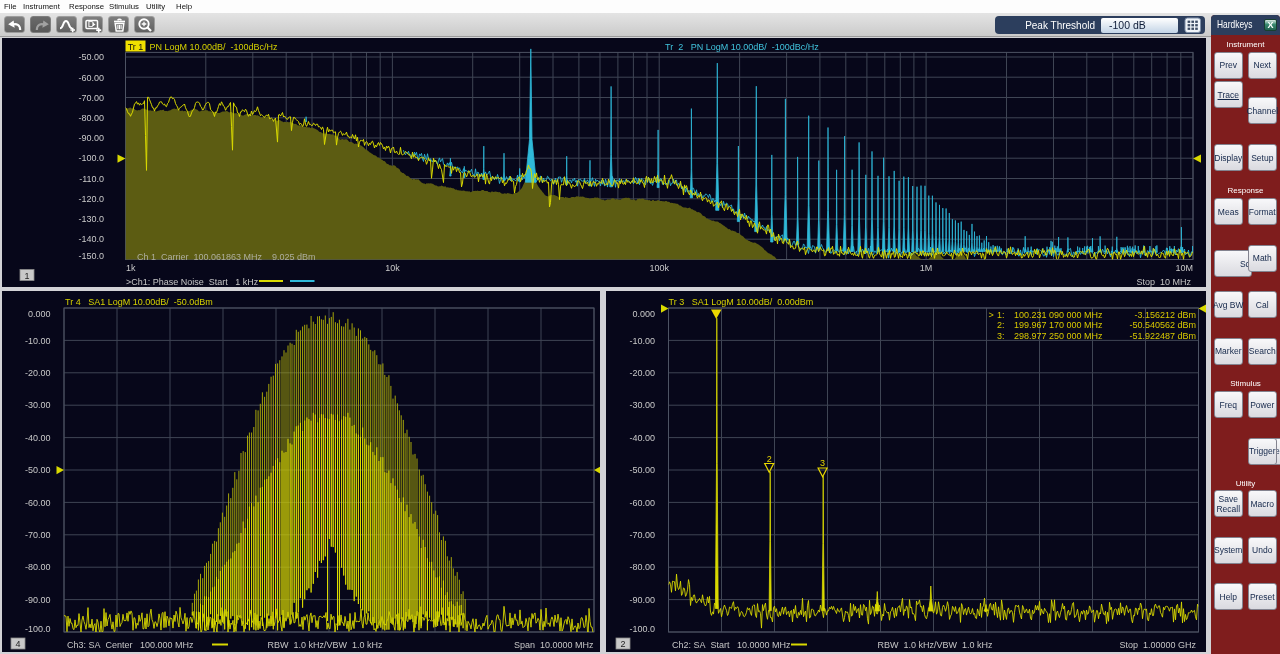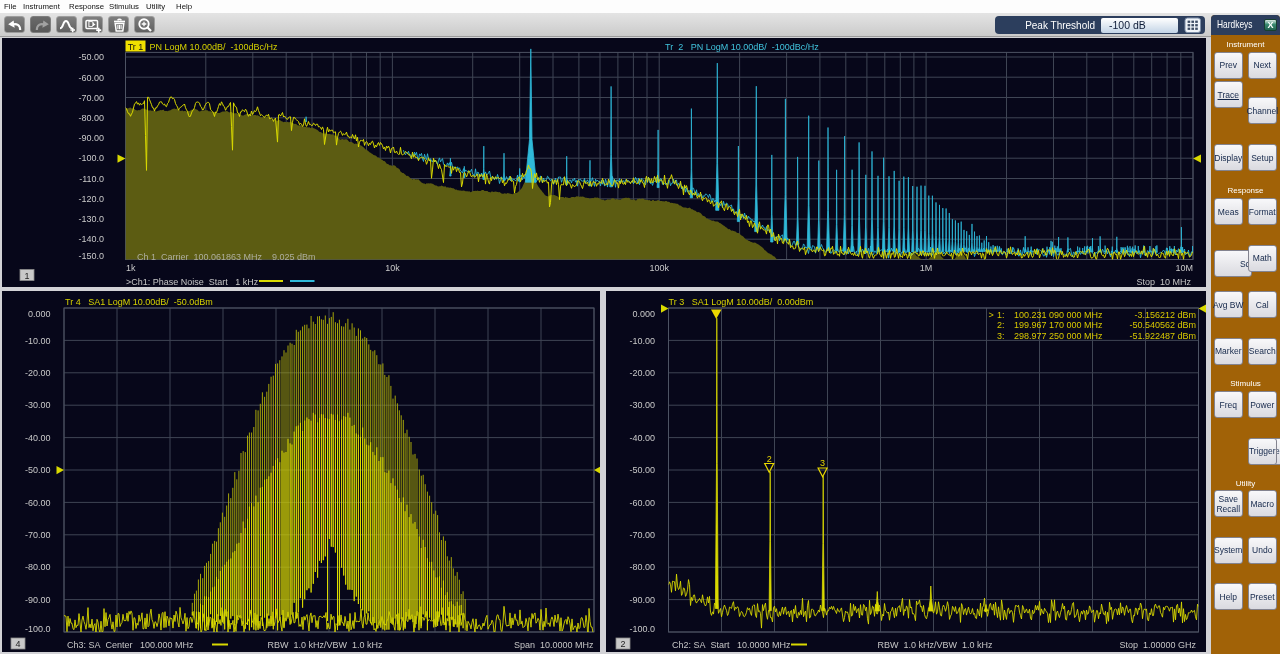--- a/index.html
+++ b/index.html
@@ -3,21 +3,21 @@
 *{margin:0;padding:0;box-sizing:border-box}
 html,body{width:1280px;height:654px;overflow:hidden;background:#d2d2d6;font-family:"Liberation Sans",sans-serif;position:relative}
 #menubar{position:absolute;left:0;top:0;width:1280px;height:13px;background:#fdfdfd;font-size:7.8px;color:#111}
 #menubar span{position:absolute;top:2px}
 #toolbar{position:absolute;left:0;top:13px;width:1280px;height:24px;background:linear-gradient(#e4e4e4,#cbcbcb);border-bottom:1px solid #9b9b9b}
 .tbtn{position:absolute;top:2.5px;width:21px;height:17.5px;background:linear-gradient(#7e7e7e,#616161);border:1px solid #9d9d9d;border-radius:3px}
 .tbtn svg{position:absolute;left:0;top:0}
 #pkbar{position:absolute;left:995px;top:2.5px;width:210px;height:18px;background:#2c3e5d;border-radius:4px}
 #pkbar .lab{position:absolute;left:0;top:0;width:100px;height:19.5px;line-height:19.5px;text-align:right;color:#fff;font-size:10px}
 #pkin{position:absolute;left:106px;top:2.5px;width:77px;height:14.5px;background:linear-gradient(#ffffff,#c3d4e6);border-radius:2px;font-size:10.5px;color:#0e1c38;line-height:14.5px;padding-left:8px}
-#hk{position:absolute;left:1211px;top:15px;width:69px;height:639px;background:#a16207;border-radius:4px 4px 0 0}
+#hk{position:absolute;left:1211px;top:15px;width:69px;height:639px;background:#7f1d1d;border-radius:4px 4px 0 0}
 #hkhead{position:absolute;left:0;top:0;width:69px;height:20px;background:#2c3e5d;border-radius:4px 4px 0 0}
 #hkx{position:absolute;right:3px;top:3.5px;width:13px;height:12px;background:linear-gradient(#ddebe4,#3a8a70 45%,#236350);border:1px solid #17402f;border-radius:2px;color:#fff;font-size:9px;font-weight:bold;text-align:center;line-height:11px}
 .hsec{position:absolute;left:0;width:69px;text-align:center;color:#fff;font-size:8px}
 .hbtn{position:absolute;white-space:nowrap;width:29.5px;height:27px;background:linear-gradient(#f8f8fa,#e6e6ea 60%,#dadae0);border:1px solid #83838f;border-radius:3px;color:#14274a;font-size:8.5px;display:flex;align-items:center;justify-content:center;text-align:center;line-height:10px}
 svg text{font-family:"Liberation Sans",sans-serif;font-size:9px}
 .chart{position:absolute;background:#07071a}
 </style></head><body>
 <div id="menubar">
     <span style="left:4px">File</span>
     <span style="left:23px">Instrument</span>

